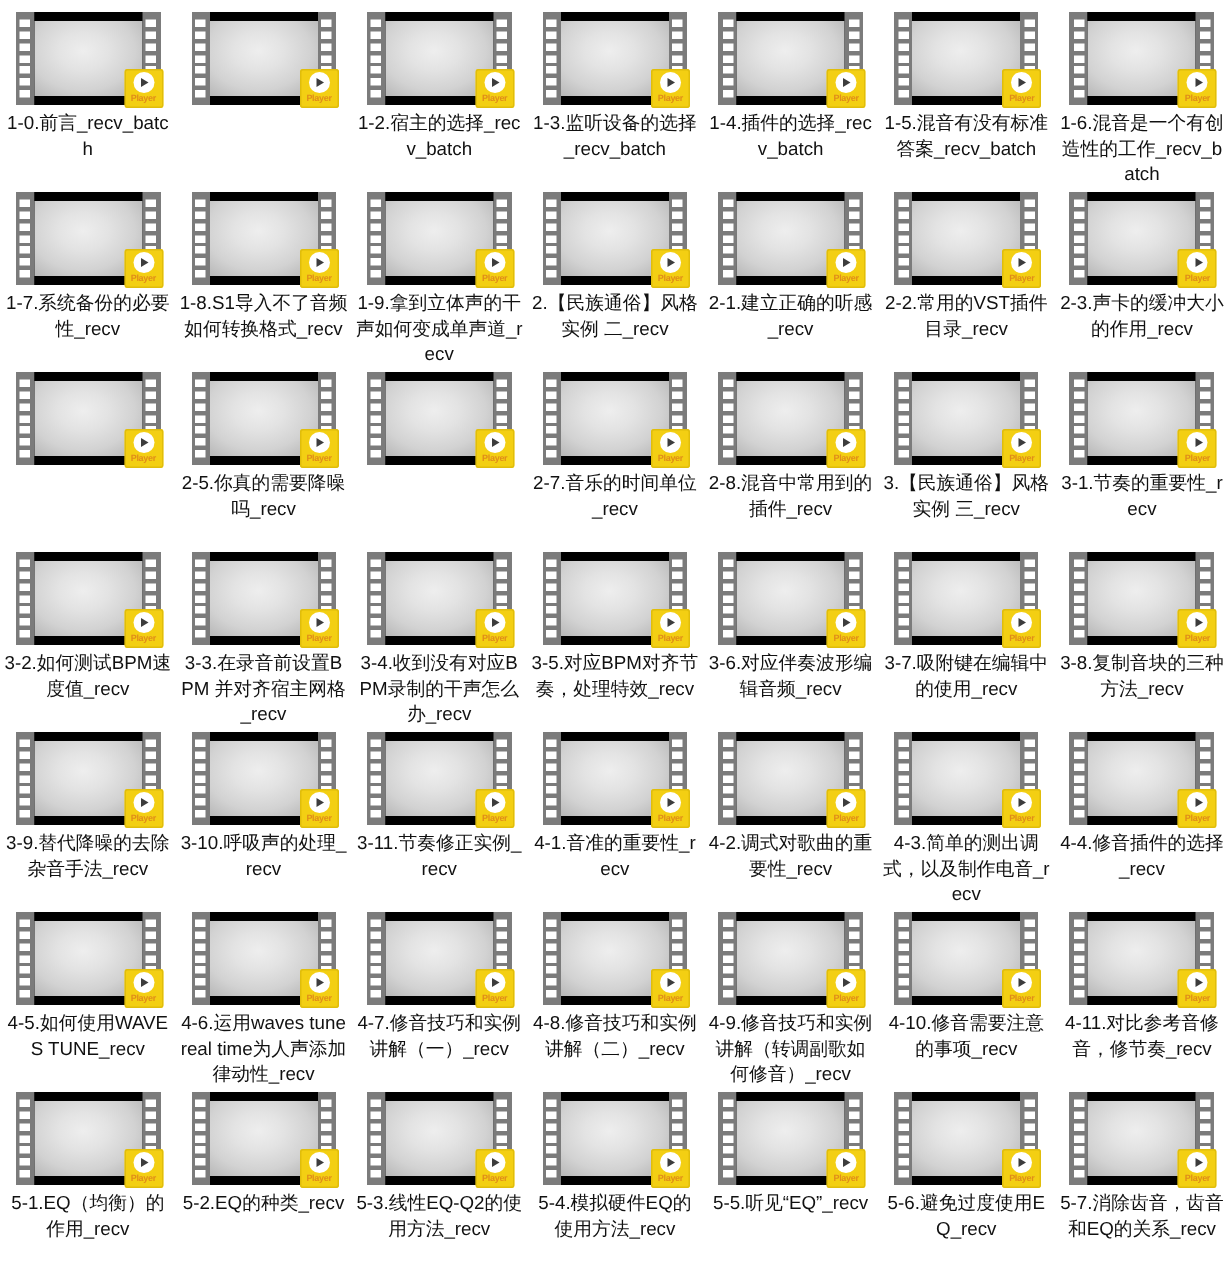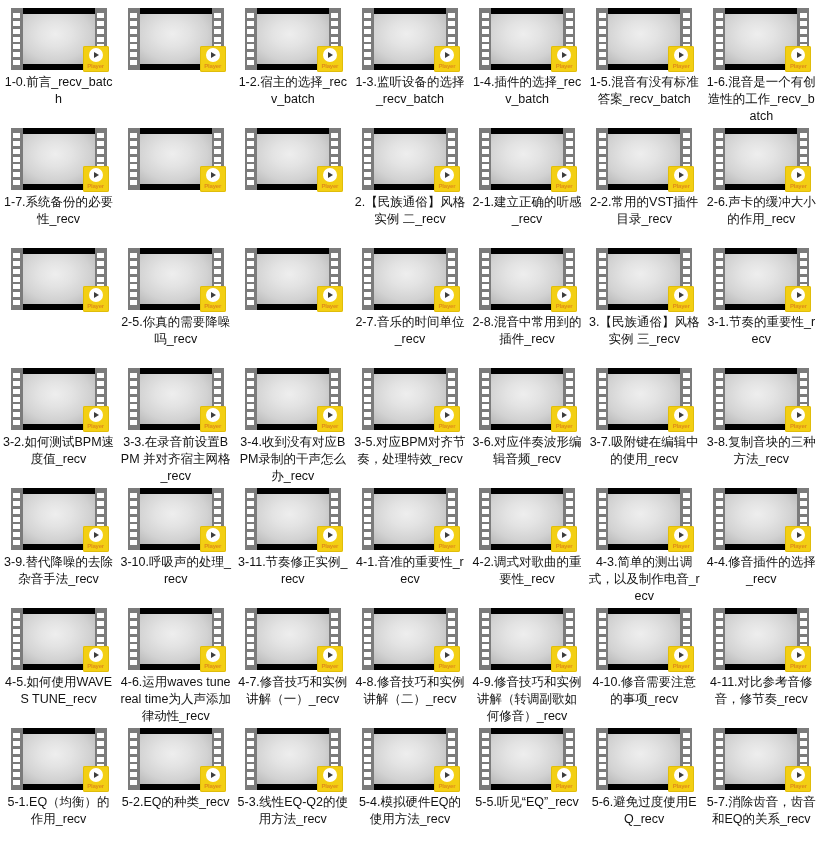--- a/index.html
+++ b/index.html
@@ -452,54 +452,56 @@
           <span class="hole"></span>
         </div>
       </div>
       <div class="badge">
         <span class="badge-circle">
           <span class="badge-tri"></span>
         </span>
         <span class="badge-text">Player</span>
       </div>
     </div>
-  </div>
-
-  <div class="file-item">
-    <div class="thumb">
-      <div class="strip">
-        <div class="rail">
-          <span class="hole"></span>
-          <span class="hole"></span>
-          <span class="hole"></span>
-          <span class="hole"></span>
-          <span class="hole"></span>
-          <span class="hole"></span>
-          <span class="hole"></span>
-        </div>
-        <div class="frame">
-          <div class="frame-inner"></div>
-        </div>
-        <div class="rail">
-          <span class="hole"></span>
-          <span class="hole"></span>
-          <span class="hole"></span>
-          <span class="hole"></span>
-          <span class="hole"></span>
-          <span class="hole"></span>
-          <span class="hole"></span>
-        </div>
-      </div>
-      <div class="badge">
-        <span class="badge-circle">
-          <span class="badge-tri"></span>
-        </span>
-        <span class="badge-text">Player</span>
-      </div>
-    </div>
+    <div class="caption">1-8.S1导入不了音频如何转换格式_recv</div>
+  </div>
+
+  <div class="file-item">
+    <div class="thumb">
+      <div class="strip">
+        <div class="rail">
+          <span class="hole"></span>
+          <span class="hole"></span>
+          <span class="hole"></span>
+          <span class="hole"></span>
+          <span class="hole"></span>
+          <span class="hole"></span>
+          <span class="hole"></span>
+        </div>
+        <div class="frame">
+          <div class="frame-inner"></div>
+        </div>
+        <div class="rail">
+          <span class="hole"></span>
+          <span class="hole"></span>
+          <span class="hole"></span>
+          <span class="hole"></span>
+          <span class="hole"></span>
+          <span class="hole"></span>
+          <span class="hole"></span>
+        </div>
+      </div>
+      <div class="badge">
+        <span class="badge-circle">
+          <span class="badge-tri"></span>
+        </span>
+        <span class="badge-text">Player</span>
+      </div>
+    </div>
+    <div class="caption">1-9.拿到立体声的干声如何变成单声道_recv</div>
   </div>
 
   <div class="file-item">
     <div class="thumb">
       <div class="strip">
         <div class="rail">
           <span class="hole"></span>
           <span class="hole"></span>
           <span class="hole"></span>
           <span class="hole"></span>
@@ -625,21 +627,21 @@
           <span class="hole"></span>
         </div>
       </div>
       <div class="badge">
         <span class="badge-circle">
           <span class="badge-tri"></span>
         </span>
         <span class="badge-text">Player</span>
       </div>
     </div>
-    <div class="caption">2-6.声卡的缓冲大小的作用_recv</div>
+    <div class="caption">2-3.声卡的缓冲大小的作用_recv</div>
   </div>
 
   <div class="file-item">
     <div class="thumb">
       <div class="strip">
         <div class="rail">
           <span class="hole"></span>
           <span class="hole"></span>
           <span class="hole"></span>
           <span class="hole"></span>

